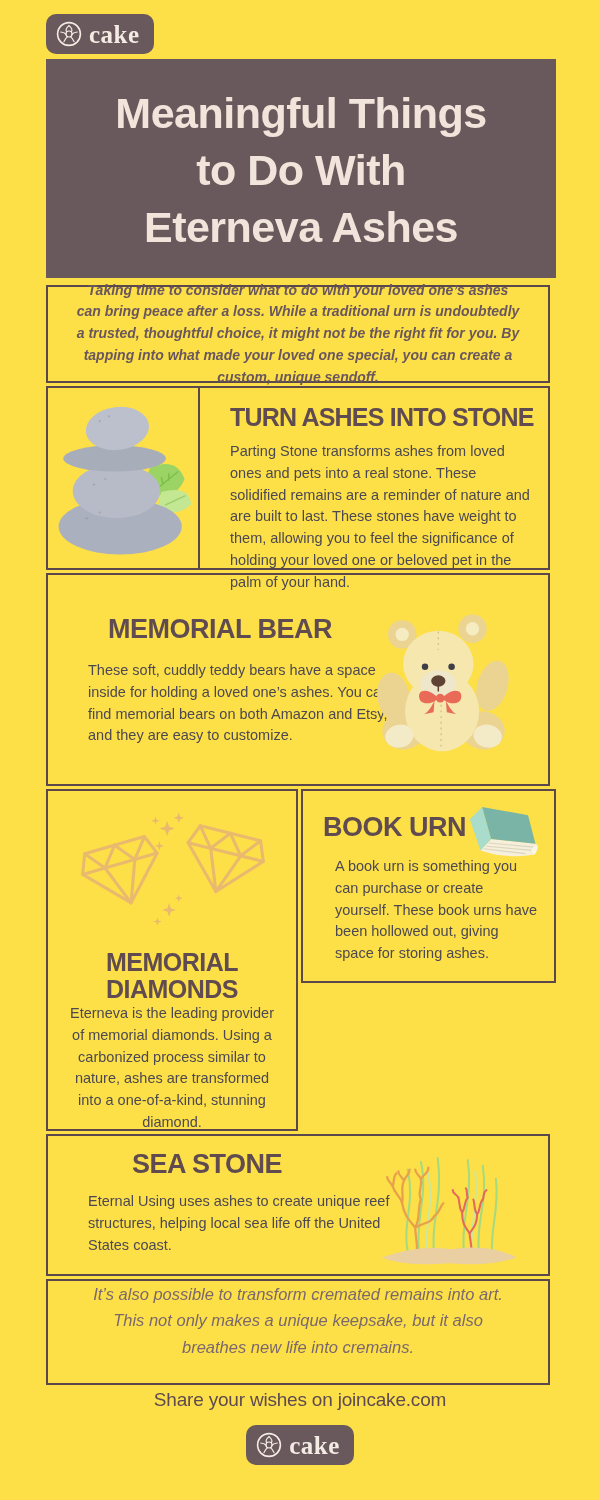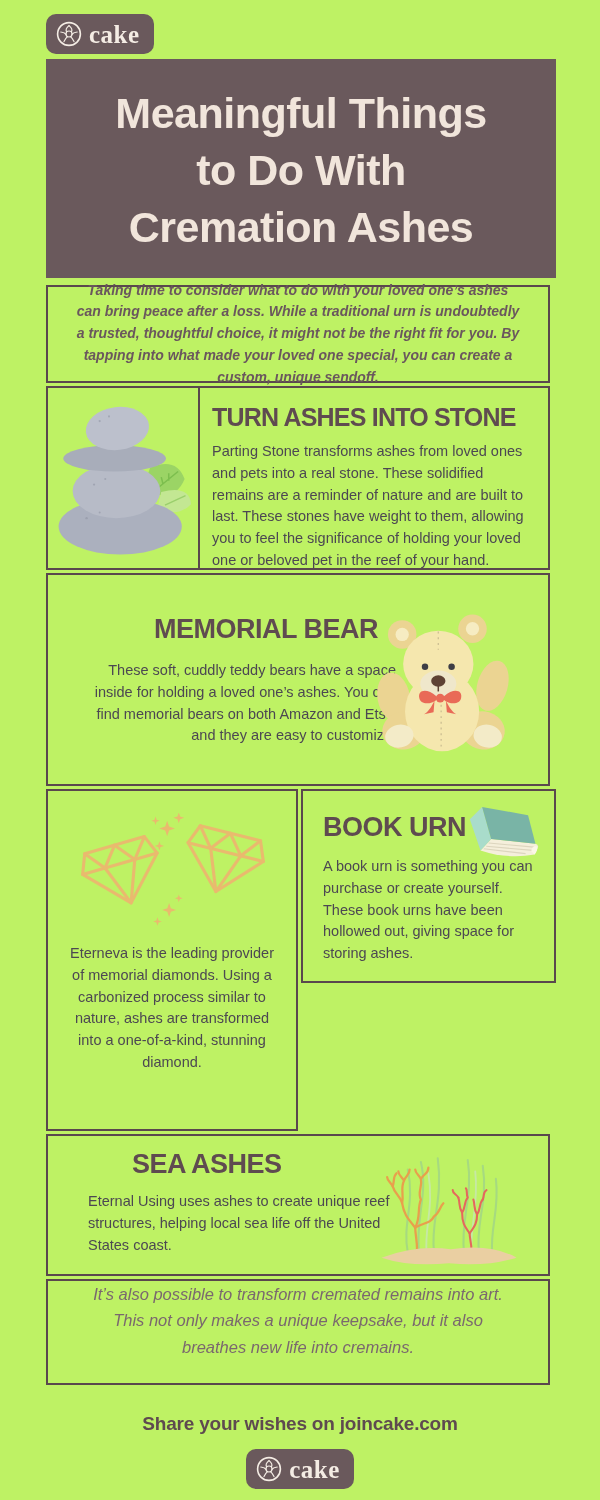--- a/index.html
+++ b/index.html
@@ -1,18 +1,18 @@
 <!DOCTYPE html>
 <html><head>
 <meta charset="utf-8">
 <style>
   * { margin:0; padding:0; box-sizing:border-box; }
   html,body { width:600px; }
   body { font-family:"Liberation Sans", sans-serif; }
-  .page { position:relative; width:600px; height:1500px; background:#bef264; overflow:hidden; }
+  .page { position:relative; width:600px; height:1500px; background:#fde047; overflow:hidden; }
 
   
   .logo-badge { display:inline-flex; align-items:center; gap:7px;
     background:#6A595C; border-radius:10px; padding:7px 14px 7px 10px; }
   .logo-badge .logo-text { color:#F4ECE4; font-family:"Liberation Serif", serif;
     font-weight:bold; font-size:25px; line-height:1; letter-spacing:.5px; }
   .logo-top { margin:14px 0 0 46px; }
 
   
   .header-block { margin:5px 44px 0 46px; height:219px; background:#6A595C;
@@ -28,61 +28,61 @@
     font-weight:bold; font-size:14px; line-height:1.55; color:#6A575D; }
 
   h2.sec-heading { color:#5F4B50; font-weight:bold; font-size:26px;
     letter-spacing:-0.5px; line-height:1.08; }
   .body-text { color:#4C4852; font-size:14.5px; line-height:1.5; }
 
   
   .box-stone { height:184px; display:flex; }
   .stone-cell-icon { width:152px; border-right:2px solid #5A484D; display:flex;
     align-items:center; justify-content:center; flex:none; }
-  .stone-cell-text { flex:1; padding:16px 14px 0 12px; }
+  .stone-cell-text { flex:1; padding:16px 14px 0 30px; }
   .box-stone h2 { font-size:25px; letter-spacing:-0.8px; }
   .stone-cell-text .body-text { margin-top:10px; }
 
   
-  .box-bear { height:213px;text-align:right; }
+  .box-bear { height:213px; }
   .bear-content { padding:40px 0 0 40px; width:330px; }
   .bear-content h2 { padding-left:20px; font-size:27px; }
   .bear-content .body-text { margin-top:16px; width:308px; }
   .bear-art { position:absolute; right:28px; top:30px; }
 
   
   .row-two { display:flex; margin:3px 44px 0 46px; }
   .row-two .box { margin:0; }
   .box-diamonds { width:252px; height:342px; flex:none; text-align:center;
     padding-top:22px; }
   .right-col { margin-left:3px; flex:1; display:flex; flex-direction:column; }
   .box-bookurn { height:194px; }
   .box-quote1 { height:145px; margin-top:3px; display:flex; align-items:center; }
   .diamonds-art { margin:0 auto; }
   .box-diamonds h2 { margin-top:6px; font-size:25px; }
   .box-diamonds .body-text { padding:0 16px; }
   .box-bookurn h2 { padding:22px 0 0 20px; font-size:27px; }
-  .box-bookurn .body-text { margin-top:14px; padding:0 16px 0 20px; }
+  .box-bookurn .body-text { margin-top:14px; padding:0 16px 0 32px; }
   .book-art { position:absolute; top:10px; right:12px; }
 
   .quote-text { width:100%; text-align:center; font-style:italic; color:#7A686E; }
   .box-quote1 .quote-text { font-size:17px; line-height:1.55; padding:0 18px; }
 
   
   .box-sea { height:142px; }
   .sea-content { padding:14px 0 0 40px; width:340px; }
   .sea-content h2 { padding-left:44px; font-size:27px; }
   .sea-content .body-text { margin-top:12px; width:312px; }
   .sea-art { position:absolute; right:24px; top:8px; }
 
   .box-quote2 { height:106px; display:flex; align-items:flex-start; }
   .box-quote2 .quote-text { font-size:16.5px; line-height:1.6; padding:0 40px; }
 
   
-  .footer-cta { margin-top:28px; text-align:center; font-weight:bold;
+  .footer-cta { margin-top:4px; text-align:center; font-weight:normal;
     font-size:19px; color:#5E4A4F; letter-spacing:-0.2px; }
   .footer-logo { margin-top:14px; text-align:center; }
 </style>
 </head>
 <body>
 
 <div class="page">
 
   <div class="logo-top">
     <span class="logo-badge">
@@ -99,21 +99,21 @@
         </g>
       </svg>
       <span class="logo-text">cake</span>
     </span>
   </div>
 
   <div class="header-block">
     <div class="header-title">
       <span>Meaningful Things</span>
       <span>to Do With</span>
-      <span>Cremation Ashes</span>
+      <span>Eterneva Ashes</span>
     </div>
   </div>
 
   <div class="box box-intro">
     <p class="intro-text">Taking time to consider what to do with your loved one’s ashes can bring peace after a loss. While a traditional urn is undoubtedly a trusted, thoughtful choice, it might not be the right fit for you. By tapping into what made your loved one special, you can create a custom, unique sendoff.</p>
   </div>
 
   <div class="box box-stone">
     <div class="stone-cell-icon">
       <svg width="140" height="164" viewBox="0 0 150 170">
@@ -130,21 +130,21 @@
             <circle cx="60" cy="19" r="1.1"></circle>
             <circle cx="44" cy="92" r="1.2"></circle>
           <circle cx="56" cy="86" r="1.1"></circle>
             <circle cx="36" cy="128" r="1.3"></circle>
             <circle cx="50" cy="122" r="1.1"></circle>
         </g>
       </svg>
     </div>
     <div class="stone-cell-text">
       <h2 class="sec-heading">TURN ASHES INTO STONE</h2>
-      <p class="body-text">Parting Stone transforms ashes from loved ones and pets into a real stone. These solidified remains are a reminder of nature and are built to last. These stones have weight to them, allowing you to feel the significance of holding your loved one or beloved pet in the reef of your hand.</p>
+      <p class="body-text">Parting Stone transforms ashes from loved ones and pets into a real stone. These solidified remains are a reminder of nature and are built to last. These stones have weight to them, allowing you to feel the significance of holding your loved one or beloved pet in the palm of your hand.</p>
     </div>
   </div>
 
   <div class="box box-bear">
     <div class="bear-content">
       <h2 class="sec-heading">MEMORIAL BEAR</h2>
       <p class="body-text">These soft, cuddly teddy bears have a space inside for holding a loved one’s ashes. You can find memorial bears on both Amazon and Etsy, and they are easy to customize.</p>
     </div>
     <div class="bear-art">
       <svg width="152" height="152" viewBox="0 0 160 158">
@@ -196,20 +196,24 @@
         <g fill="#E9BA6E">
           <path transform="translate(100,16)" d="M0,-8 L2,-2 L8,0 L2,2 L0,8 L-2,2 L-8,0 L-2,-2 Z"></path>
           <path transform="translate(112,5) scale(.7)" d="M0,-8 L2,-2 L8,0 L2,2 L0,8 L-2,2 L-8,0 L-2,-2 Z"></path>
           <path transform="translate(88,8) scale(.55)" d="M0,-8 L2,-2 L8,0 L2,2 L0,8 L-2,2 L-8,0 L-2,-2 Z"></path>
           <path transform="translate(92,34) scale(.6)" d="M0,-8 L2,-2 L8,0 L2,2 L0,8 L-2,2 L-8,0 L-2,-2 Z"></path>
           <path transform="translate(102,100) scale(.9)" d="M0,-8 L2,-2 L8,0 L2,2 L0,8 L-2,2 L-8,0 L-2,-2 Z"></path>
           <path transform="translate(90,112) scale(.55)" d="M0,-8 L2,-2 L8,0 L2,2 L0,8 L-2,2 L-8,0 L-2,-2 Z"></path>
           <path transform="translate(112,88) scale(.5)" d="M0,-8 L2,-2 L8,0 L2,2 L0,8 L-2,2 L-8,0 L-2,-2 Z"></path>
         </g>
       </svg>
+      <h2 class="sec-heading">
+        <span style="display:block">MEMORIAL</span>
+        <span style="display:block">DIAMONDS</span>
+      </h2>
       <p class="body-text">Eterneva is the leading provider of memorial diamonds. Using a carbonized process similar to nature, ashes are transformed into a one-of-a-kind, stunning diamond.</p>
     </div>
 
     <div class="right-col">
       <div class="box box-bookurn">
         <h2 class="sec-heading">BOOK URN</h2>
         <div class="book-art">
           <svg width="82" height="66" viewBox="0 0 100 80">
             <path d="M38,46 L92,52 Q97,53 94,59 L91,65 Q58,71 25,60 Z" fill="#F5EFDB"></path>
             <path d="M35,51 L90,56 M32,55 L89,60 M29,58 L80,64" stroke="#DCD5BE" stroke-width="1.4" fill="none"></path>
@@ -218,21 +222,21 @@
             <polygon points="27,7 83,17 92,52 38,46" fill="#79B4A6"></polygon>
           </svg>
         </div>
         <p class="body-text">A book urn is something you can purchase or create yourself. These book urns have been hollowed out, giving space for storing ashes.</p>
       </div>
     </div>
   </div>
 
   <div class="box box-sea">
     <div class="sea-content">
-      <h2 class="sec-heading">SEA ASHES</h2>
+      <h2 class="sec-heading">SEA STONE</h2>
       <p class="body-text">Eternal Using uses ashes to create unique reef structures, helping local sea life off the United States coast.</p>
     </div>
     <div class="sea-art">
       <svg width="150" height="126" viewBox="0 0 160 132">
         <g stroke="#A6DA80" stroke-width="2.2" fill="none" stroke-linecap="round">
           <path d="M36,114 C30,84 44,62 36,26"></path>
           <path d="M48,114 C44,78 58,52 50,18"></path>
           <path d="M64,114 C60,82 74,58 68,14"></path>
           <path d="M96,114 C92,80 106,54 100,16"></path>
           <path d="M112,114 C108,84 122,60 116,22"></path>

